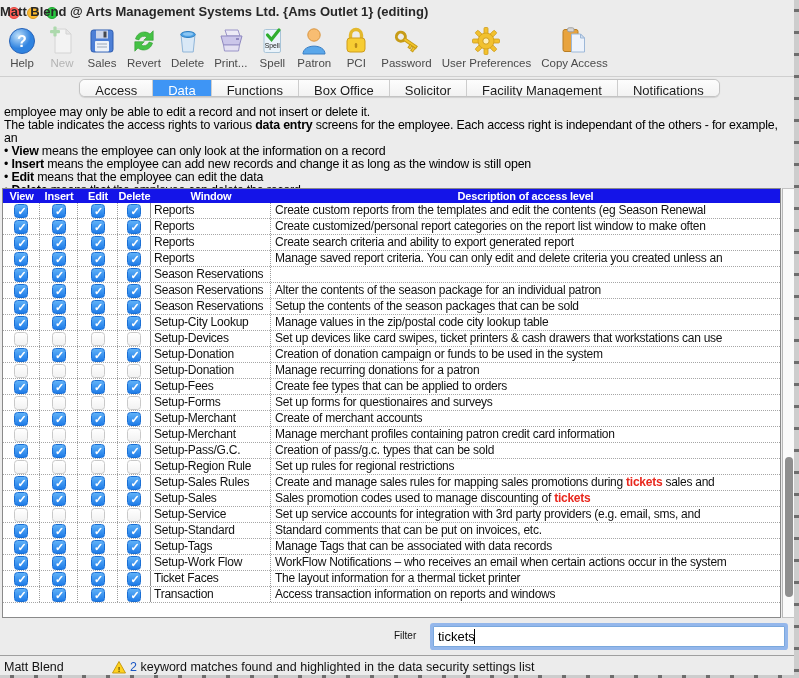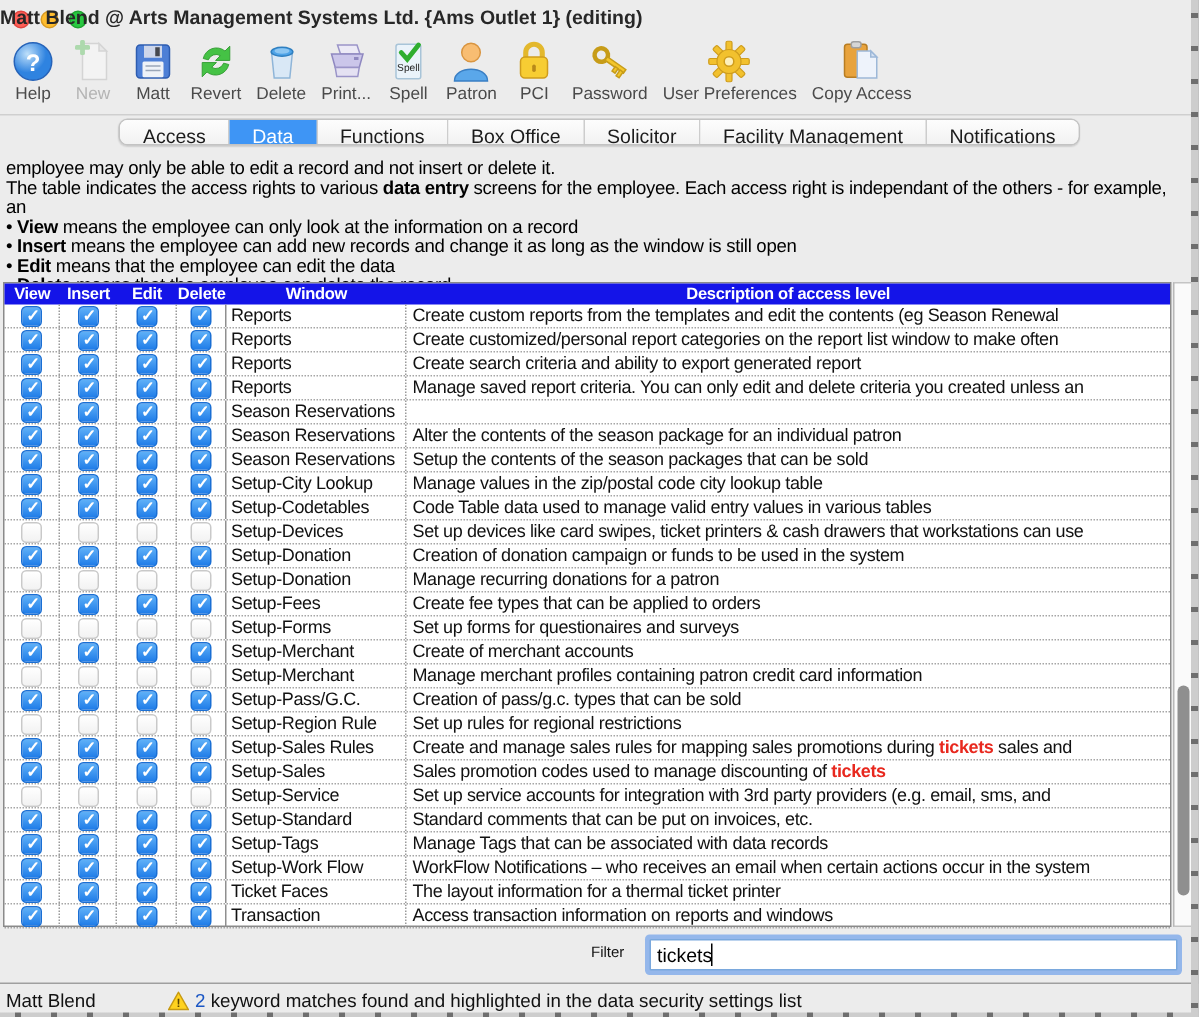--- a/index.html
+++ b/index.html
@@ -126,21 +126,21 @@
       </div>
       <div class="tbitem">
         <span class="icon"><svg viewBox="0 0 30 30">
             <rect x="4" y="4" width="22" height="22" rx="2.5" fill="#4d7fd6" stroke="#2d5cb0"></rect>
             <rect x="9" y="4.5" width="12" height="8" fill="#cdd6ea"></rect>
             <rect x="16.5" y="5.5" width="3" height="6" fill="#44474e"></rect>
             <rect x="8" y="15" width="14" height="10.5" rx="1" fill="#eef2f8"></rect>
             <line x1="10" y1="18" x2="20" y2="18" stroke="#9aa6b8"></line>
             <line x1="10" y1="21" x2="20" y2="21" stroke="#9aa6b8"></line>
           </svg></span>
-        <span class="tblabel">Matt</span>
+        <span class="tblabel">Sales</span>
       </div>
       <div class="tbitem">
         <span class="icon"><svg viewBox="0 0 30 30">
             <path d="M6.5 13 a9 9 0 0 1 14.5 -5 l3.2 -3.2 v9.5 h-9.5 l3.2 -3.2 a5.5 5.5 0 0 0 -8 2.8 Z" fill="#45c245" stroke="#2f9a2f" stroke-width="0.6"></path>
             <path d="M23.5 17 a9 9 0 0 1 -14.5 5 l-3.2 3.2 v-9.5 h9.5 l-3.2 3.2 a5.5 5.5 0 0 0 8 -2.8 Z" fill="#45c245" stroke="#2f9a2f" stroke-width="0.6"></path>
           </svg></span>
         <span class="tblabel">Revert</span>
       </div>
       <div class="tbitem">
         <span class="icon"><svg viewBox="0 0 30 30">
@@ -379,36 +379,20 @@
             <div class="cb checked"></div>
           </div>
           <div class="cbcell last">
             <div class="cb checked"></div>
           </div>
           <div class="wincell">Setup-City Lookup</div>
           <div class="desccell">Manage values in the zip/postal code city lookup table</div>
         </div>
         <div class="trow">
           <div class="cbcell">
-            <div class="cb checked"></div>
-          </div>
-          <div class="cbcell">
-            <div class="cb checked"></div>
-          </div>
-          <div class="cbcell">
-            <div class="cb checked"></div>
-          </div>
-          <div class="cbcell last">
-            <div class="cb checked"></div>
-          </div>
-          <div class="wincell">Setup-Codetables</div>
-          <div class="desccell">Code Table data used to manage valid entry values in various tables</div>
-        </div>
-        <div class="trow">
-          <div class="cbcell">
             <div class="cb"></div>
           </div>
           <div class="cbcell">
             <div class="cb"></div>
           </div>
           <div class="cbcell">
             <div class="cb"></div>
           </div>
           <div class="cbcell last">
             <div class="cb"></div>

